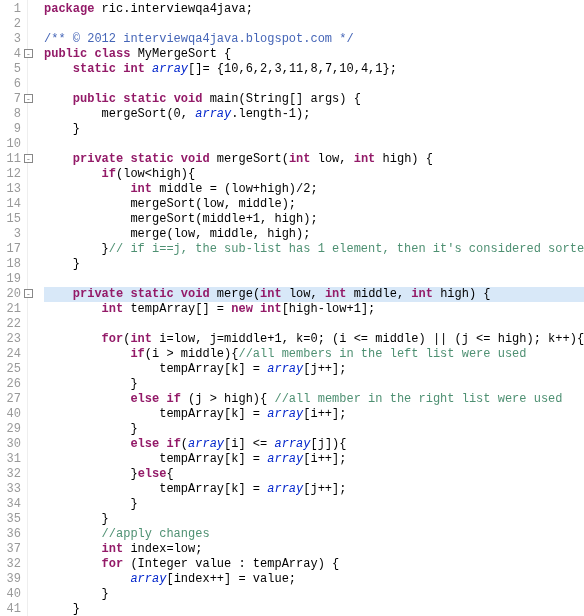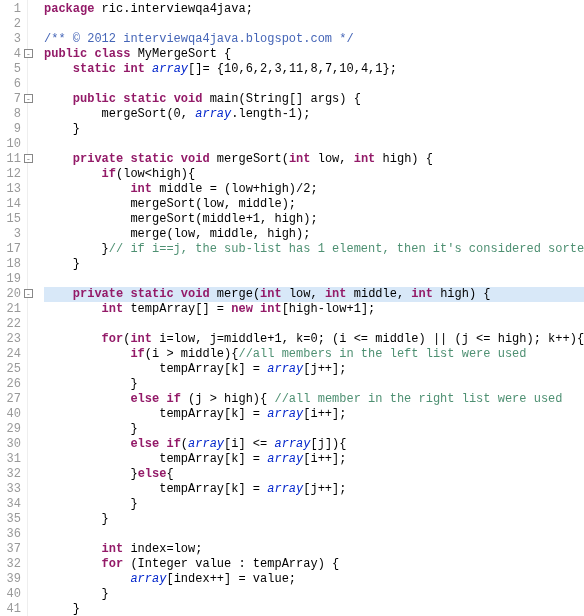--- a/index.html
+++ b/index.html
@@ -95,20 +95,20 @@
       <div class="line"><span class="plain">            }</span></div>
       <div class="line"><span class="plain">            </span><span class="kw">else</span><span class="plain"> </span><span class="kw">if</span><span class="plain"> (j &gt; high){ </span><span class="comment">//all member in the right list were used</span></div>
       <div class="line"><span class="plain">                tempArray[k] = </span><span class="field">array</span><span class="plain">[i++];</span></div>
       <div class="line"><span class="plain">            }</span></div>
       <div class="line"><span class="plain">            </span><span class="kw">else</span><span class="plain"> </span><span class="kw">if</span><span class="plain">(</span><span class="field">array</span><span class="plain">[i] &lt;= </span><span class="field">array</span><span class="plain">[j]){</span></div>
       <div class="line"><span class="plain">                tempArray[k] = </span><span class="field">array</span><span class="plain">[i++];</span></div>
       <div class="line"><span class="plain">            }</span><span class="kw">else</span><span class="plain">{</span></div>
       <div class="line"><span class="plain">                tempArray[k] = </span><span class="field">array</span><span class="plain">[j++];</span></div>
       <div class="line"><span class="plain">            }</span></div>
       <div class="line"><span class="plain">        }</span></div>
-      <div class="line"><span class="plain">        </span></div>
+      <div class="line"><span class="plain">        </span><span class="comment">//apply changes</span></div>
       <div class="line"><span class="plain">        </span><span class="type">int</span><span class="plain"> index=low;</span></div>
       <div class="line"><span class="plain">        </span><span class="kw">for</span><span class="plain"> (Integer value : tempArray) {</span></div>
       <div class="line"><span class="plain">            </span><span class="field">array</span><span class="plain">[index++] = value;</span></div>
       <div class="line"><span class="plain">        }</span></div>
       <div class="line"><span class="plain">    }</span></div>
     </div>
 </div>
 
 </body></html>

